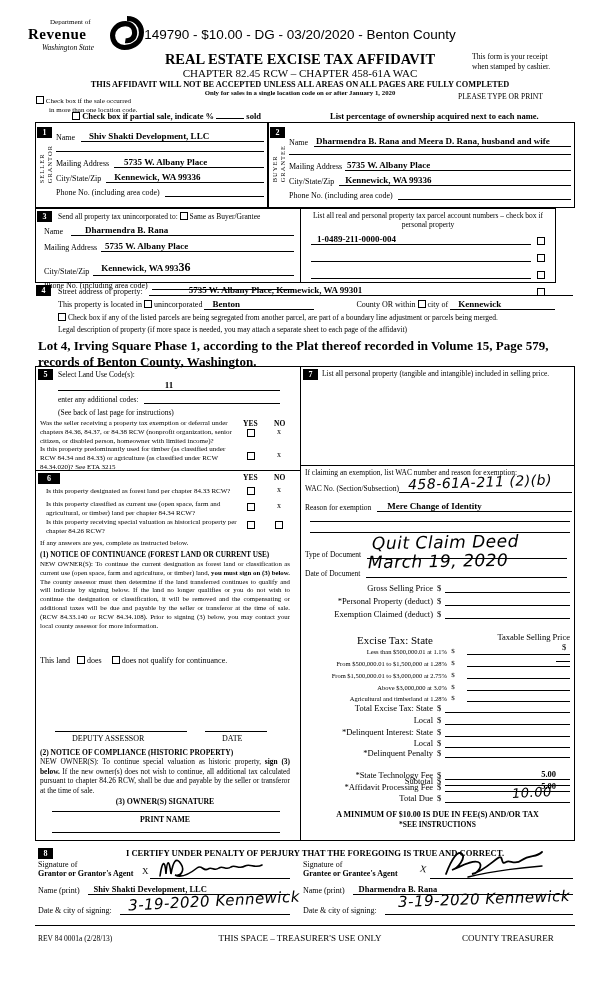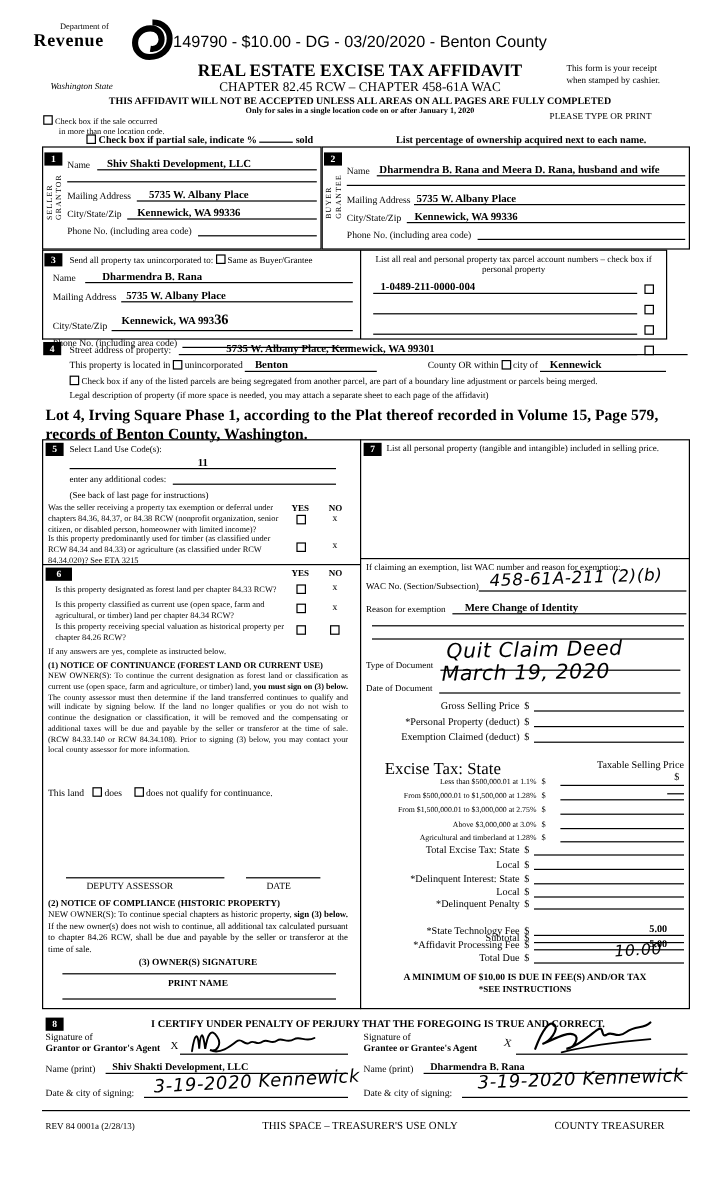--- a/index.html
+++ b/index.html
@@ -42,21 +42,21 @@
 <body>
 
 <div class="page">
 
   <div class="abs" style="top:18px;left:28px;width:140px;">
     <svg class="abs" style="left:82px;top:-2px;" width="34" height="34" viewBox="0 0 40 40">
       <path d="M20 3 C31 3 37 11 37 19 C37 30 28 37 17 37 C9 37 3 31 3 23 C3 15 10 9 18 9 C25 9 29 14 29 20 C29 26 24 30 18 29" fill="none" stroke="#000" stroke-width="6"></path>
     </svg>
     <div style="font-size:7px;padding-left:22px;">Department of</div>
     <div class="b" style="font-size:15px;letter-spacing:0.5px;">Revenue</div>
-    <div class="i" style="font-size:7.5px;padding-left:14px;margin-top:24px;">Washington State</div>
+    <div class="i" style="font-size:7.5px;padding-left:14px;">Washington State</div>
   </div>
 
   <div class="abs sans ctr" style="top:27px;left:60px;width:480px;font-size:13.5px;">149790 - $10.00 - DG - 03/20/2020 - Benton County</div>
 
   <div class="abs b ctr" style="top:51px;left:100px;width:400px;font-size:14.5px;">REAL ESTATE EXCISE TAX AFFIDAVIT</div>
   <div class="abs ctr" style="top:67px;left:100px;width:400px;font-size:11px;">CHAPTER 82.45 RCW – CHAPTER 458-61A WAC</div>
   <div class="abs b ctr" style="top:80px;left:30px;width:540px;font-size:8.3px;">THIS AFFIDAVIT WILL NOT BE ACCEPTED UNLESS ALL AREAS ON ALL PAGES ARE FULLY COMPLETED</div>
   <div class="abs b ctr" style="top:89px;left:100px;width:400px;font-size:6.8px;">Only for sales in a single location code on or after January 1, 2020</div>
 
   <div class="abs" style="top:52px;left:472px;width:105px;font-size:7.6px;line-height:1.3;">
@@ -259,21 +259,21 @@
     <span>does not qualify for continuance.</span>
   </div>
 
   <div class="hline" style="top:731px;left:55px;width:132px;"></div>
   <div class="hline" style="top:731px;left:205px;width:62px;"></div>
   <div class="abs" style="top:734px;left:72px;font-size:8px;">DEPUTY ASSESSOR</div>
   <div class="abs" style="top:734px;left:222px;font-size:8px;">DATE</div>
 
   <div class="abs b" style="top:748px;left:40px;width:250px;font-size:7.5px;">(2) NOTICE OF COMPLIANCE (HISTORIC PROPERTY)</div>
   <div class="abs body7" style="top:757px;left:40px;width:250px;font-size:7.4px;">
-    <span>NEW OWNER(S):  To continue special chapters as historic property, </span><span class="b">sign (3) below.</span><span>  If the new owner(s) does not wish to continue, all additional tax calculated pursuant to chapter 84.26 RCW, shall be due and payable by the seller or transferor at the time of sale.</span>
+    <span>NEW OWNER(S):  To continue special valuation as historic property, </span><span class="b">sign (3) below.</span><span>  If the new owner(s) does not wish to continue, all additional tax calculated pursuant to chapter 84.26 RCW, shall be due and payable by the seller or transferor at the time of sale.</span>
   </div>
 
   <div class="abs b ctr" style="top:797px;left:40px;width:250px;font-size:7.8px;">(3)  OWNER(S) SIGNATURE</div>
   <div class="hline" style="top:811px;left:52px;width:228px;"></div>
   <div class="abs b ctr" style="top:815px;left:40px;width:250px;font-size:7.8px;">PRINT NAME</div>
   <div class="hline" style="top:832px;left:52px;width:228px;"></div>
 
   <div class="numbox" style="top:369px;left:303px;">7</div>
   <div class="abs lbl75" style="top:369px;left:322px;width:245px;line-height:1.3;">List all personal property (tangible and intangible) included in selling price.</div>
 
@@ -318,21 +318,21 @@
   <div class="mrow" style="top:609px;">
     <span class="mlab">Exemption Claimed (deduct)</span>
       <span class="mdol">$</span>
       <span class="mline"></span>
   </div>
   <div class="mrow" style="top:632px;flex-direction:column;">
     <span class="mlab">Taxable Selling Price</span>
       <span class="mdol">$</span>
       <span class="mline"></span>
   </div>
-  <div class="abs rt" style="top:634px;left:305px;width:128px;font-size:14px;text-align:center;">Excise Tax:  State</div>
+  <div class="abs rt" style="top:634px;left:305px;width:128px;font-size:11px;">Excise Tax:  State</div>
 
   <div class="mrow" style="top:645px;">
     <span class="mlab-sm">Less than $500,000.01 at 1.1%</span>
       <span class="mdol" style="font-size:7px;">$</span>
       <span class="mline" style="margin-left:8px;"></span>
   </div>
   <div class="mrow" style="top:657px;">
     <span class="mlab-sm">From $500,000.01 to $1,500,000 at 1.28%</span>
       <span class="mdol" style="font-size:7px;">$</span>
       <span class="mline" style="margin-left:8px;"></span>

